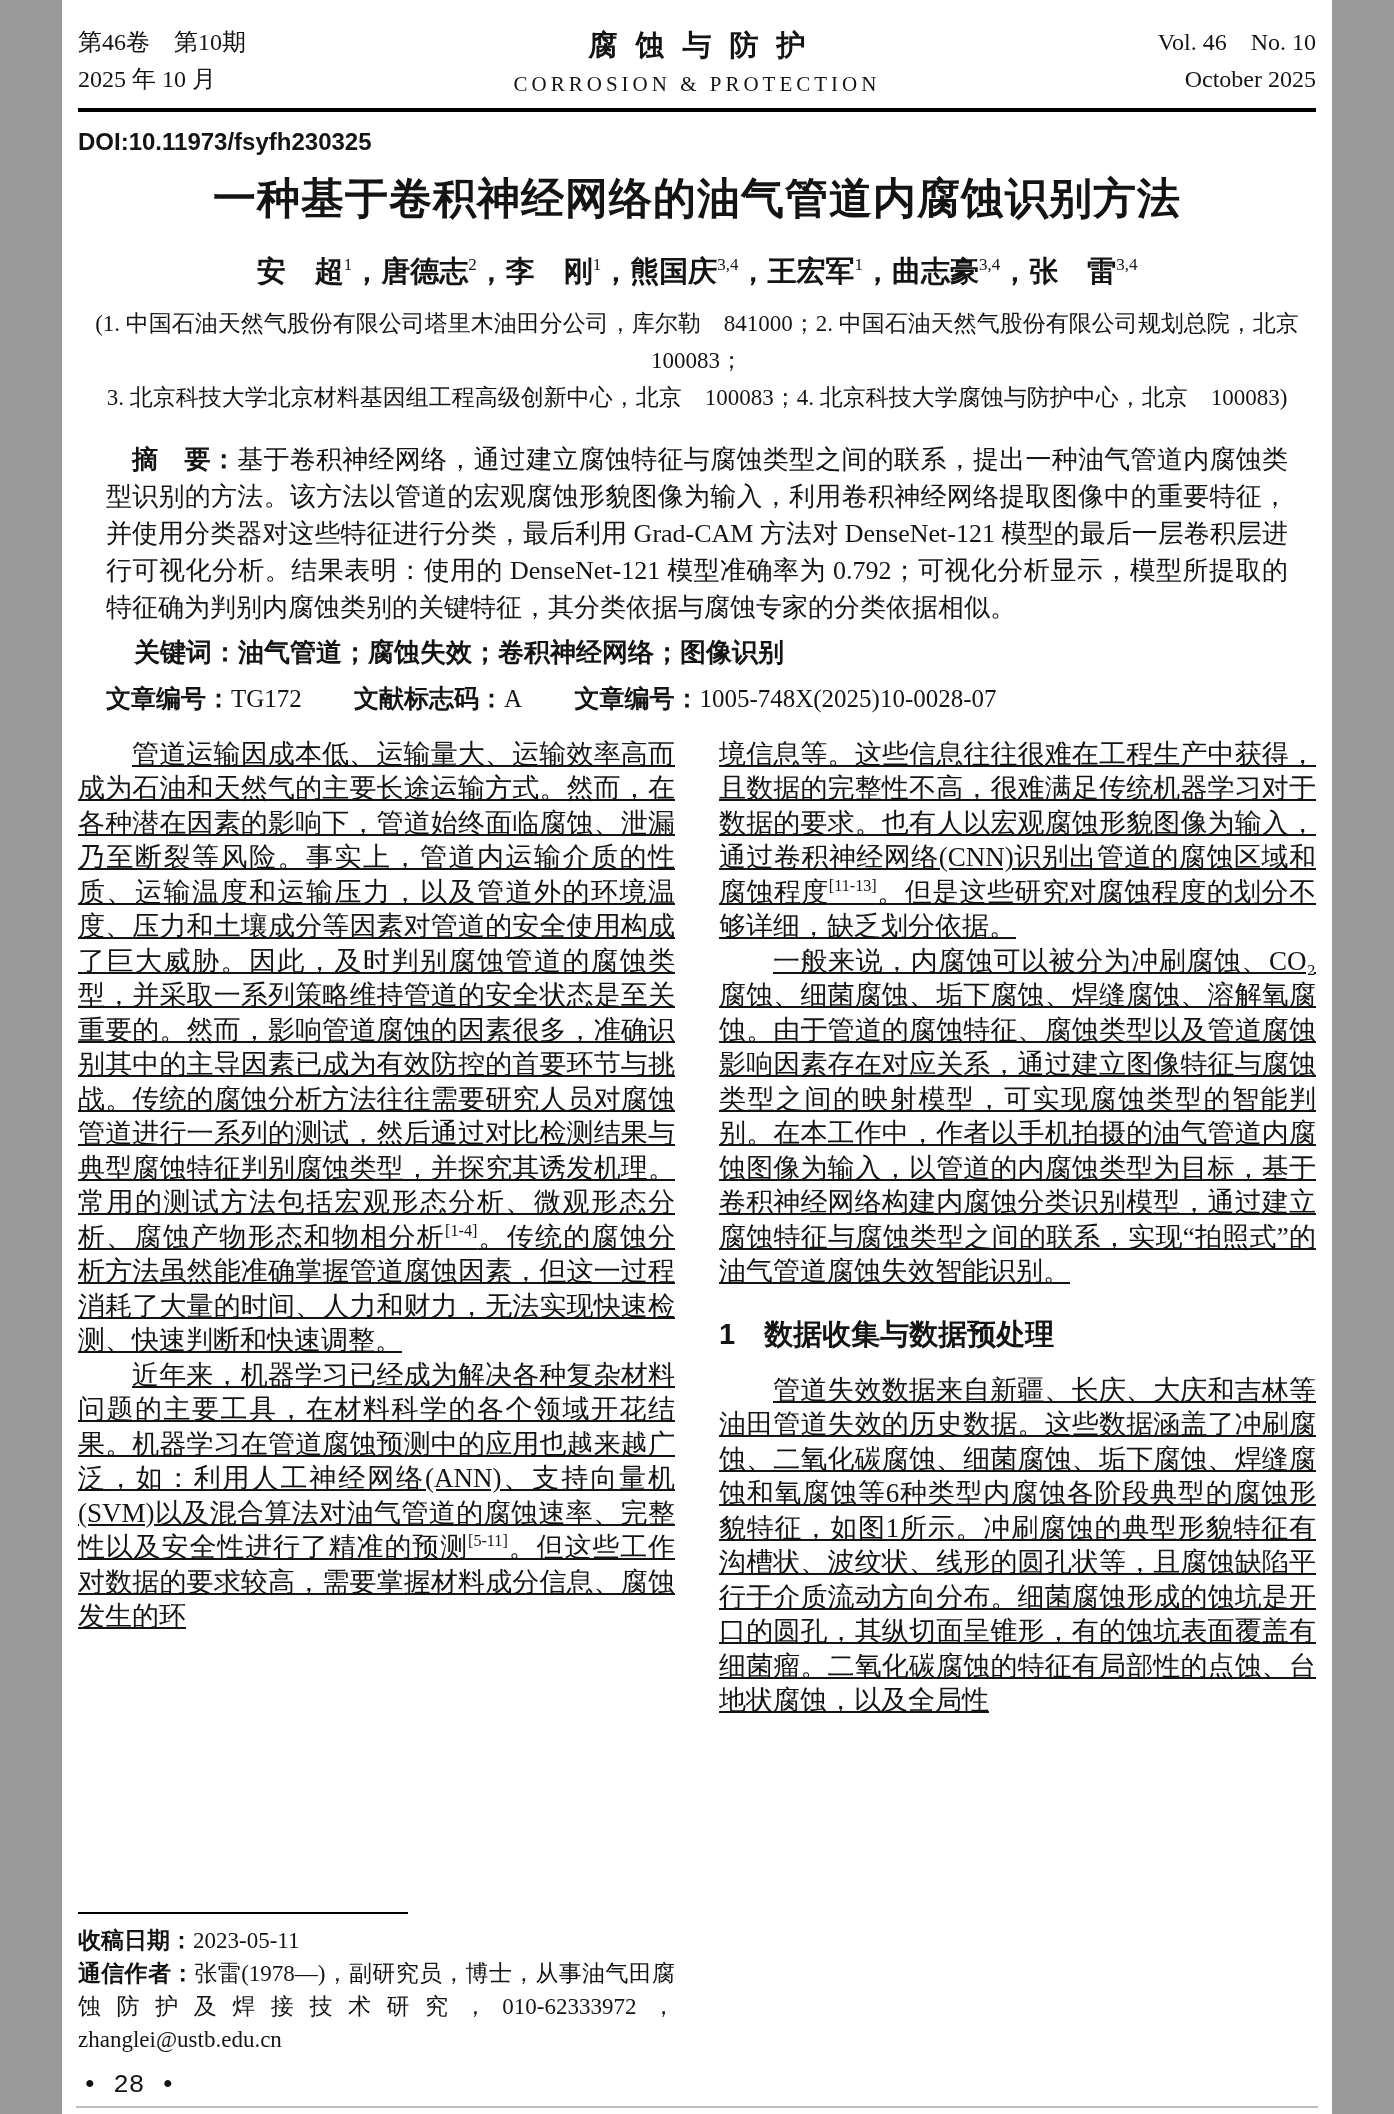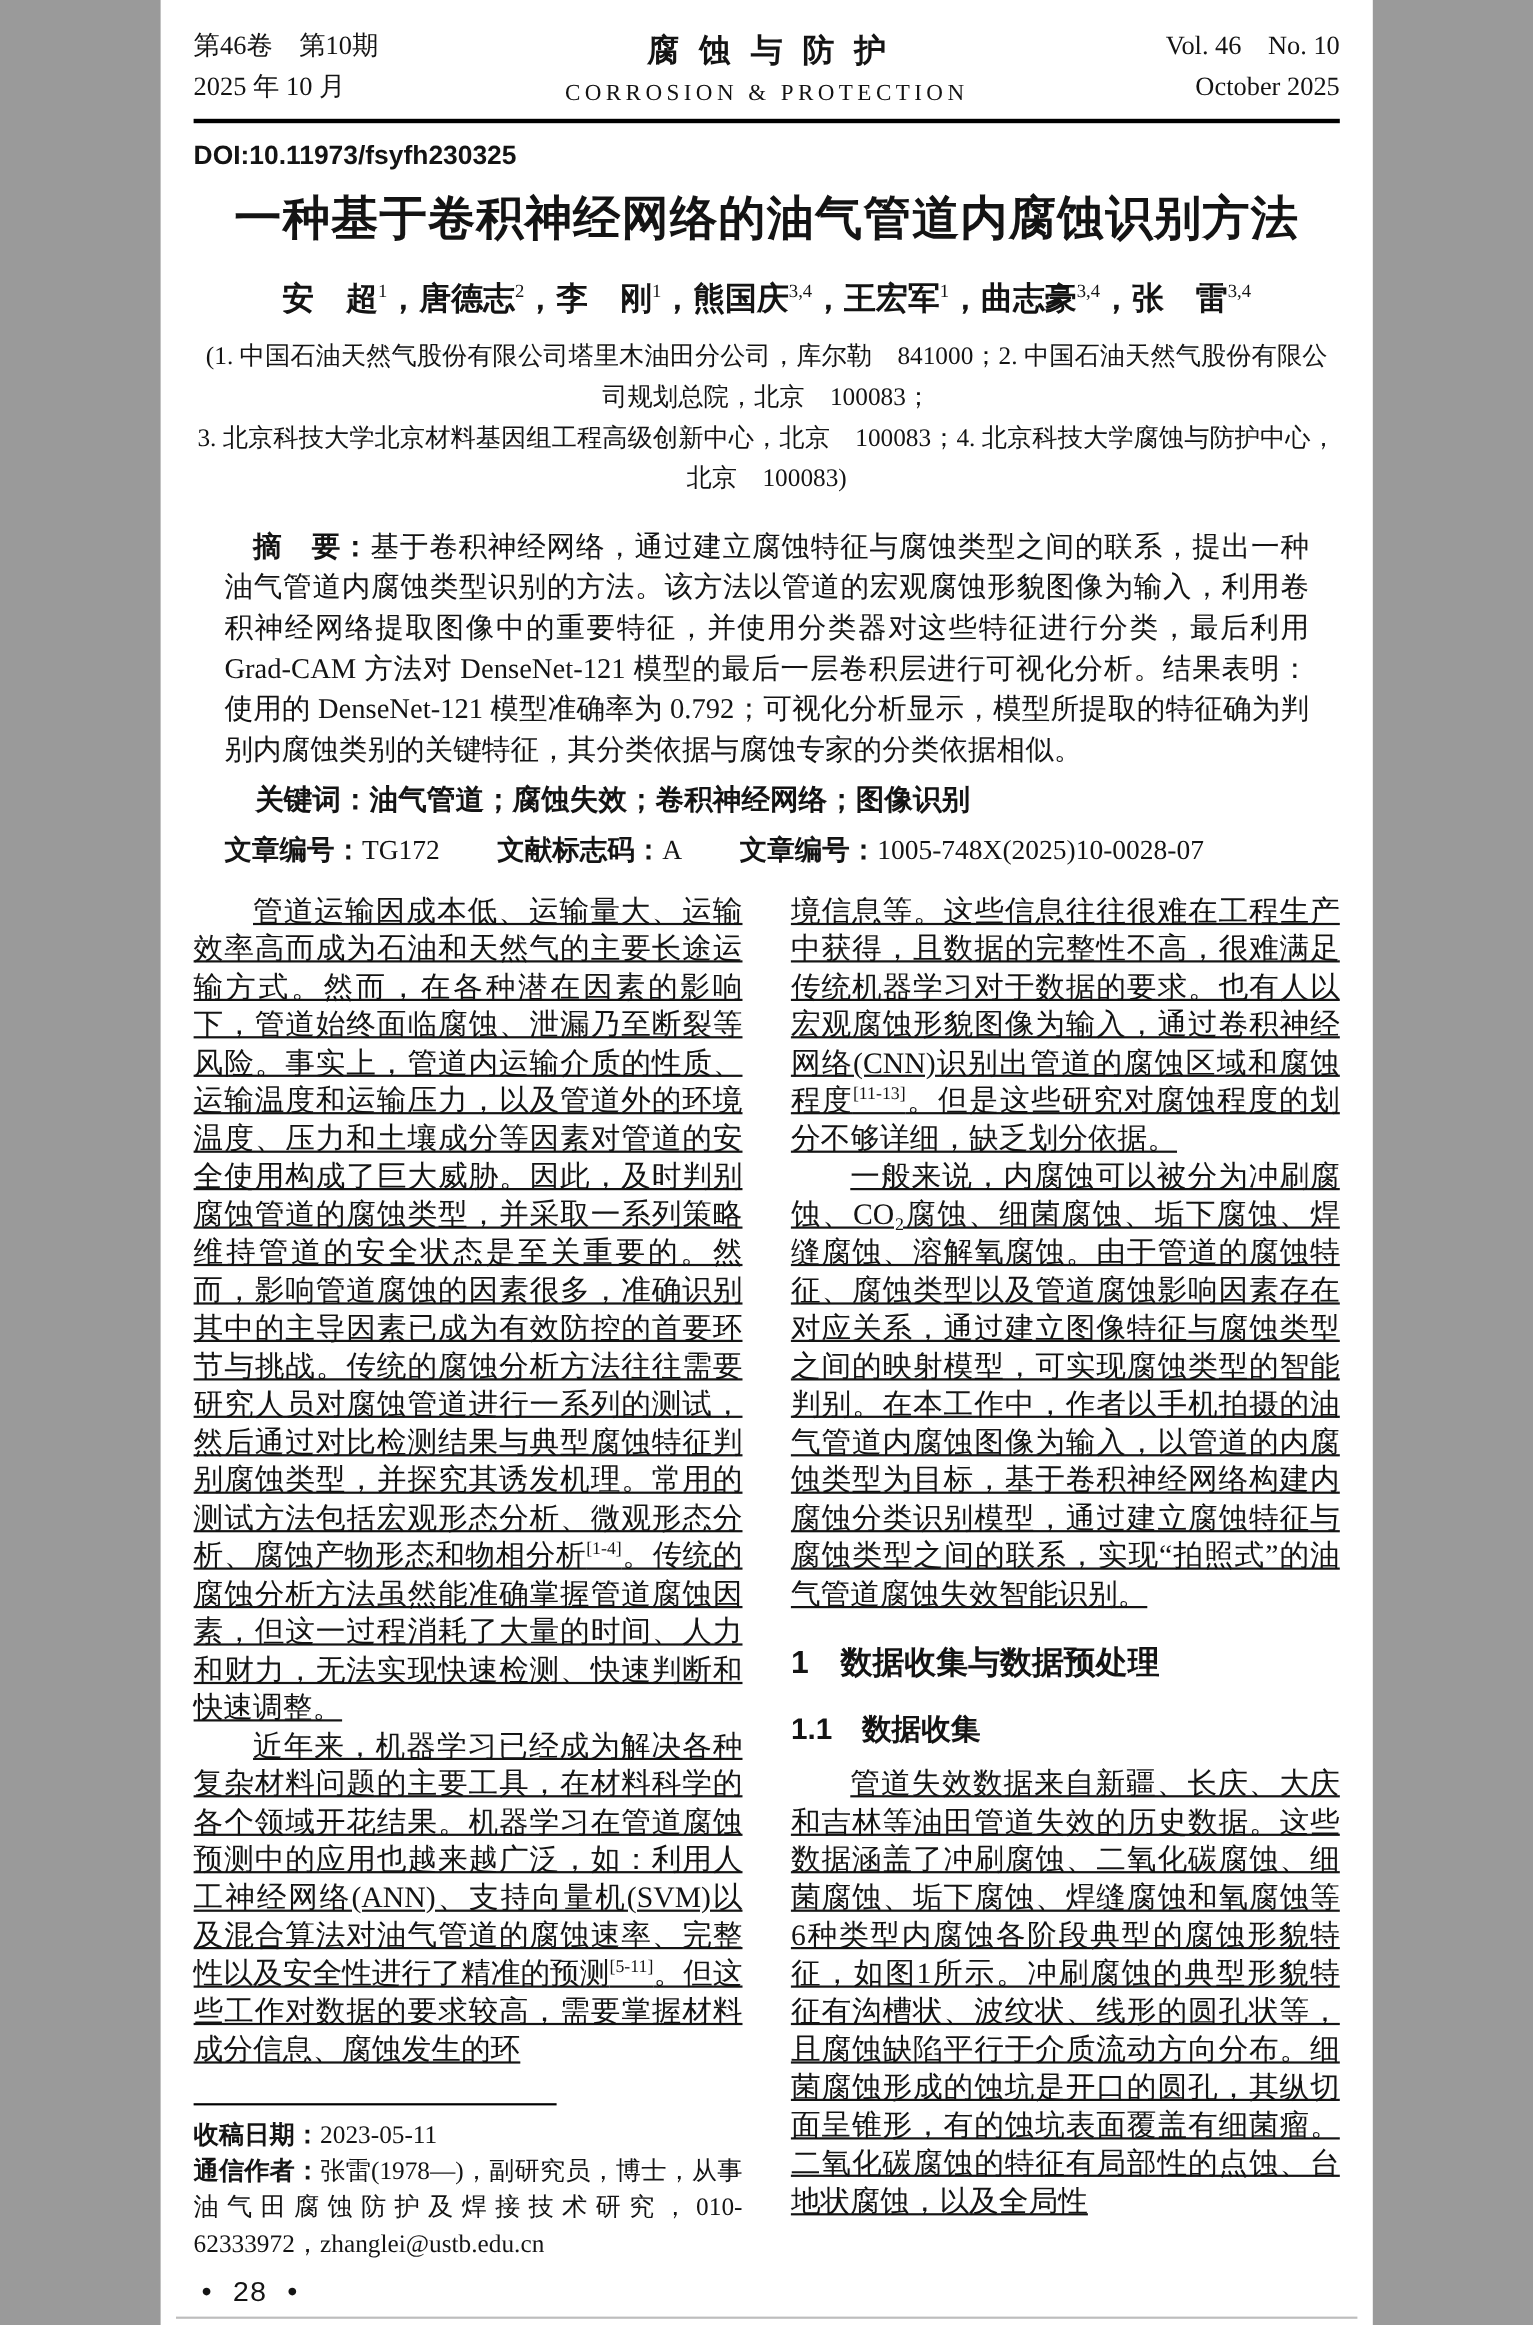--- a/index.html
+++ b/index.html
@@ -1,19 +1,19 @@
 <!DOCTYPE html>
 <html><head>
 <meta charset="utf-8">
 <style>
   html,body{margin:0;padding:0;background:#9a9a9a;}
   .page{
-    width:1102px;height:2114px;margin:0 auto;background:#ffffff;color:#141414;
+    width:1270px;height:2114px;margin:0 auto;background:#ffffff;color:#141414;
     font-family:"Liberation Serif","DejaVu Serif",serif;
-    padding:24px 30px 14px;box-sizing:border-box;
+    padding:24px 16px 14px;box-sizing:border-box;
     display:flex;flex-direction:column;overflow:hidden;position:relative;
   }
   p{margin:0;}
   sup{line-height:0;}
 
   
   .masthead{display:flex;justify-content:space-between;align-items:center;}
   .mast-left,.mast-right{font-size:24px;line-height:1.55;width:300px;}
   .mast-right{text-align:right;}
   .mast-center{flex:1;text-align:center;}
@@ -109,20 +109,19 @@
       <div class="footnote">
         <div class="fn-rule"></div>
         <p><span class="lbl">收稿日期：</span><span>2023-05-11</span></p>
         <p><span class="lbl">通信作者：</span><span>张雷(1978—)，副研究员，博士，从事油气田腐蚀防护及焊接技术研究，010-62333972，zhanglei@ustb.edu.cn</span></p>
       </div>
     </div>
     <div class="col" id="col-right">
         <p class="body-para no-indent">境信息等。这些信息往往很难在工程生产中获得，且数据的完整性不高，很难满足传统机器学习对于数据的要求。也有人以宏观腐蚀形貌图像为输入，通过卷积神经网络(CNN)识别出管道的腐蚀区域和腐蚀程度<sup>[11-13]</sup>。但是这些研究对腐蚀程度的划分不够详细，缺乏划分依据。</p>
         <p class="body-para">一般来说，内腐蚀可以被分为冲刷腐蚀、CO₂腐蚀、细菌腐蚀、垢下腐蚀、焊缝腐蚀、溶解氧腐蚀。由于管道的腐蚀特征、腐蚀类型以及管道腐蚀影响因素存在对应关系，通过建立图像特征与腐蚀类型之间的映射模型，可实现腐蚀类型的智能判别。在本工作中，作者以手机拍摄的油气管道内腐蚀图像为输入，以管道的内腐蚀类型为目标，基于卷积神经网络构建内腐蚀分类识别模型，通过建立腐蚀特征与腐蚀类型之间的联系，实现“拍照式”的油气管道腐蚀失效智能识别。</p>
         <h2 class="sec-heading">1　数据收集与数据预处理</h2>
-        <h3 class="subsec-heading">1.1　数据收集</h3>
         <p class="body-para">管道失效数据来自新疆、长庆、大庆和吉林等油田管道失效的历史数据。这些数据涵盖了冲刷腐蚀、二氧化碳腐蚀、细菌腐蚀、垢下腐蚀、焊缝腐蚀和氧腐蚀等6种类型内腐蚀各阶段典型的腐蚀形貌特征，如图1所示。冲刷腐蚀的典型形貌特征有沟槽状、波纹状、线形的圆孔状等，且腐蚀缺陷平行于介质流动方向分布。细菌腐蚀形成的蚀坑是开口的圆孔，其纵切面呈锥形，有的蚀坑表面覆盖有细菌瘤。二氧化碳腐蚀的特征有局部性的点蚀、台地状腐蚀，以及全局性</p>
       </div>
   </div>
 
   <div class="page-number">• 28 •</div>
 
 </div>
 
 </body></html>

